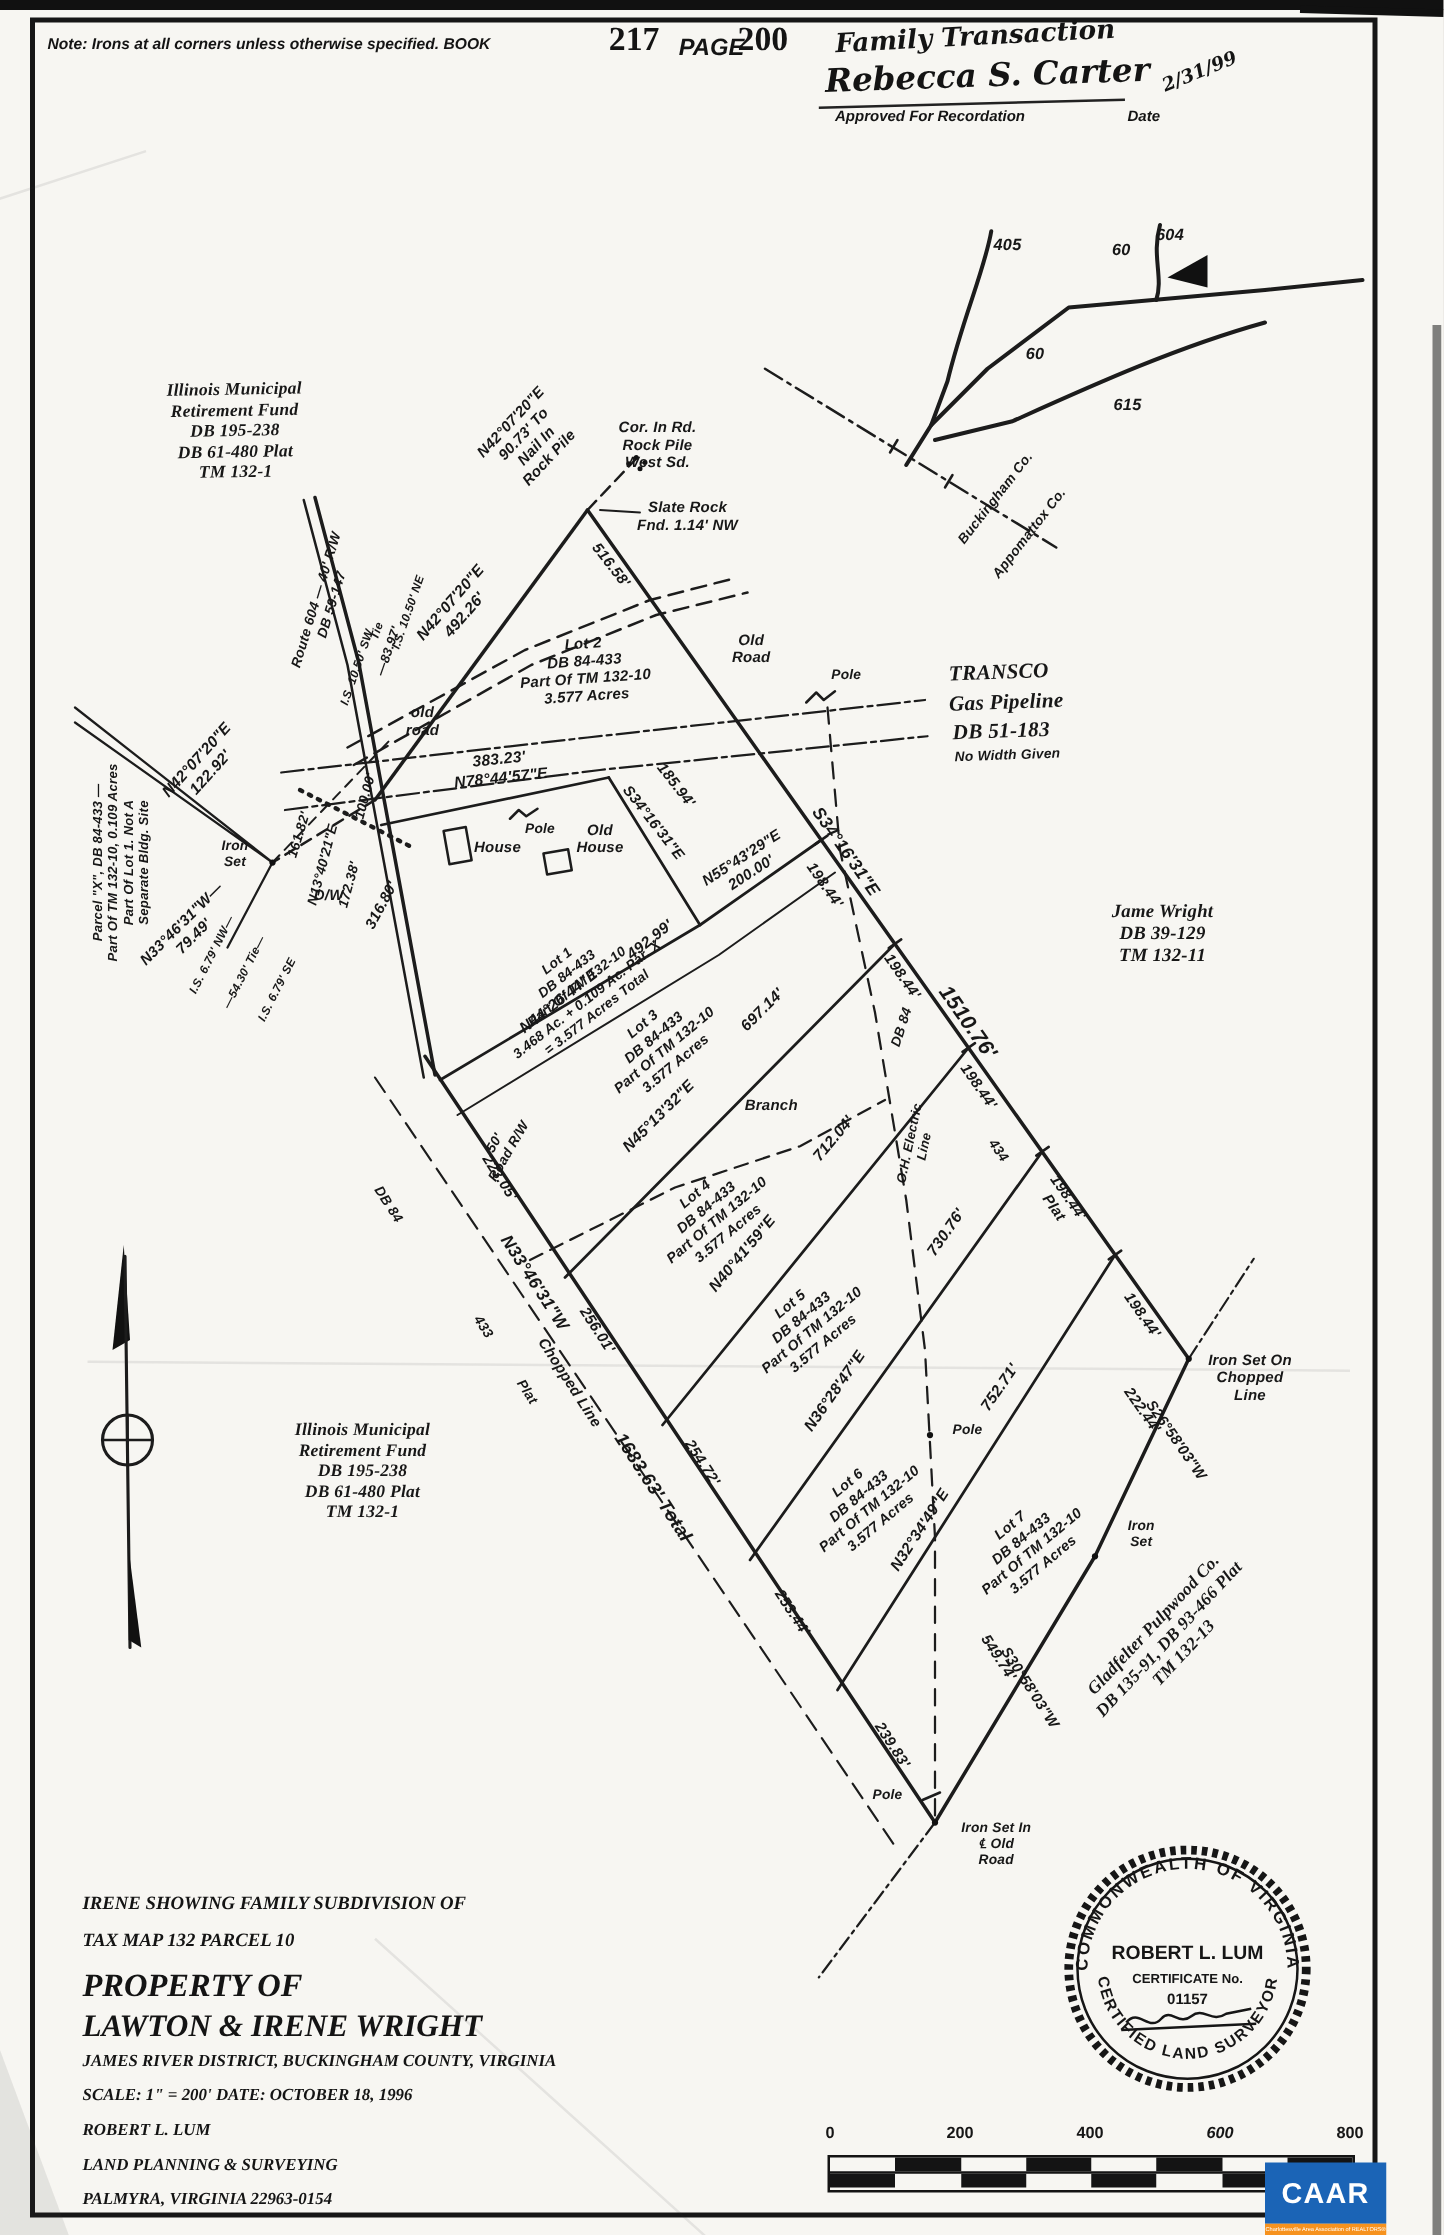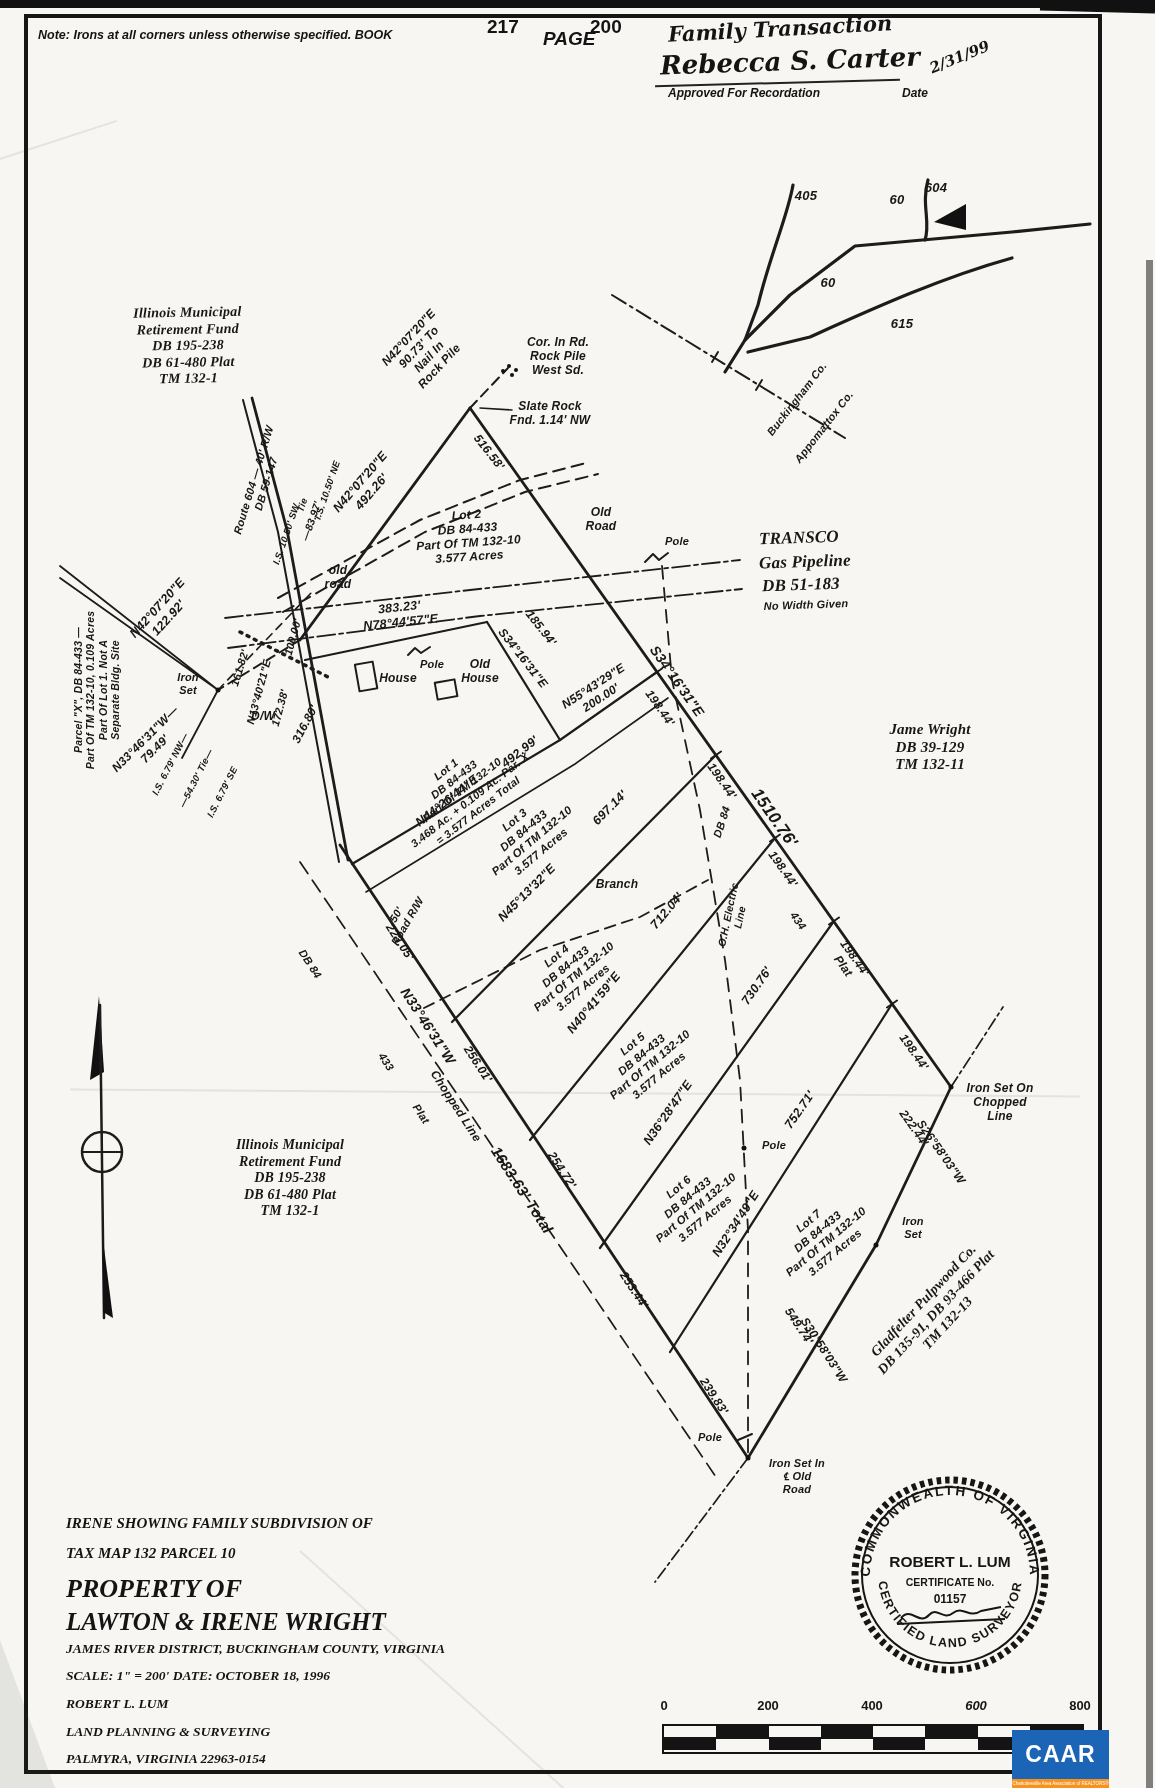--- a/index.html
+++ b/index.html
@@ -10,21 +10,21 @@
   .border-rect{position:absolute;left:24px;top:14px;width:1070px;height:1752px;
                border:4px solid #161616;}
   .edgeband{position:absolute;left:1146px;top:260px;width:7px;height:1528px;background:rgba(30,30,30,.55);}
   svg.linework{position:absolute;left:0;top:0;z-index:2;}
   #labels{position:absolute;left:0;top:0;width:100%;height:100%;z-index:3;}
   .lbl{position:absolute;font-weight:bold;font-style:italic;white-space:pre-line;
        text-align:center;line-height:1.18;color:#171717;letter-spacing:.2px;}
   .serif{font-family:"Liberation Serif",serif;}
   .hand{font-family:"DejaVu Serif",serif;font-style:italic;font-weight:normal;color:#1d1d1d;}
   .hdr{position:absolute;z-index:4;font-weight:bold;font-style:italic;color:#141414;}
-  .big{font-size:19px;font-style:normal;font-family:Liberation Sans, sans-serif;}
+  .big{font-size:27px;font-style:normal;font-family:Liberation Serif, serif;}
   .titleblock div{position:absolute;left:66px;z-index:4;font-weight:bold;font-style:italic;
        font-family:"Liberation Serif",serif;white-space:nowrap;color:#141414;}
   .crease{position:absolute;background:rgba(40,40,40,.09);z-index:5;}
   .scalebar{position:absolute;left:660px;top:1698px;width:430px;height:62px;z-index:4;}
   .scalebar .tick{position:absolute;top:0;font-weight:bold;font-size:13px;color:#161616;transform:translateX(-50%);}
   .bar{position:absolute;left:2px;top:26px;width:418px;height:26px;border:2px solid #141414;}
   .bar .seg{position:absolute;height:11px;}
   .bar .mid{position:absolute;left:0;top:11px;width:100%;height:2px;background:#141414;}
   .caar{position:absolute;left:1012px;top:1730px;width:97px;height:49px;background:#1b64b6;z-index:6;
         display:flex;align-items:center;justify-content:center;}
@@ -137,21 +137,21 @@
       <div class="lbl" style="left: 936px; top: 175px; font-size: 13px; transform: translate(-50%, -50%) rotate(0deg); margin-top: 13px;">604</div>
       <div class="lbl" style="left: 897px; top: 200px; font-size: 13px; transform: translate(-50%, -50%) rotate(0deg);">60</div>
       <div class="lbl" style="left: 828px; top: 283px; font-size: 13px; transform: translate(-50%, -50%) rotate(0deg);">60</div>
       <div class="lbl" style="left: 902px; top: 324px; font-size: 13px; transform: translate(-50%, -50%) rotate(0deg);">615</div>
       <div class="lbl" style="left: 797px; top: 399px; font-size: 11px; transform: translate(-50%, -50%) rotate(-52deg);">Buckingham Co.</div>
       <div class="lbl" style="left: 824px; top: 427px; font-size: 11px; transform: translate(-50%, -50%) rotate(-52deg);">Appomattox Co.</div>
       <div class="lbl" style="left: 424px; top: 352px; font-size: 12px; transform: translate(-50%, -50%) rotate(-47deg);">N42°07'20"E
 90.73' To
 Nail In
 Rock Pile</div>
-      <div class="lbl" style="left: 558px; top: 356px; font-size: 12px; transform: translate(-50%, -50%) rotate(0deg);">Cor. In Rd.
+      <div class="lbl" style="left: 526px; top: 356px; font-size: 12px; transform: translate(-50%, -50%) rotate(0deg);">Cor. In Rd.
 Rock Pile
 West Sd.</div>
       <div class="lbl" style="left: 550px; top: 413px; font-size: 12px; transform: translate(-50%, -50%) rotate(0deg);">Slate Rock
 Fnd. 1.14' NW</div>
       <div class="lbl" style="left: 489px; top: 452px; font-size: 12px; transform: translate(-50%, -50%) rotate(52deg);">516.58'</div>
       <div class="lbl" style="left: 260px; top: 482px; font-size: 11px; transform: translate(-50%, -50%) rotate(-73deg);">Route 604 — 40' R/W
 DB 59-147</div>
       <div class="lbl" style="left: 286px; top: 534px; font-size: 9.5px; transform: translate(-50%, -50%) rotate(-71deg);">I.S. 10.50' SW</div>
       <div class="lbl" style="left: 302px; top: 505px; font-size: 9.5px; transform: translate(-50%, -50%) rotate(-71deg);">Tie</div>
       <div class="lbl" style="left: 311px; top: 521px; font-size: 10.5px; transform: translate(-50%, -50%) rotate(-71deg);">—83.97'</div>

